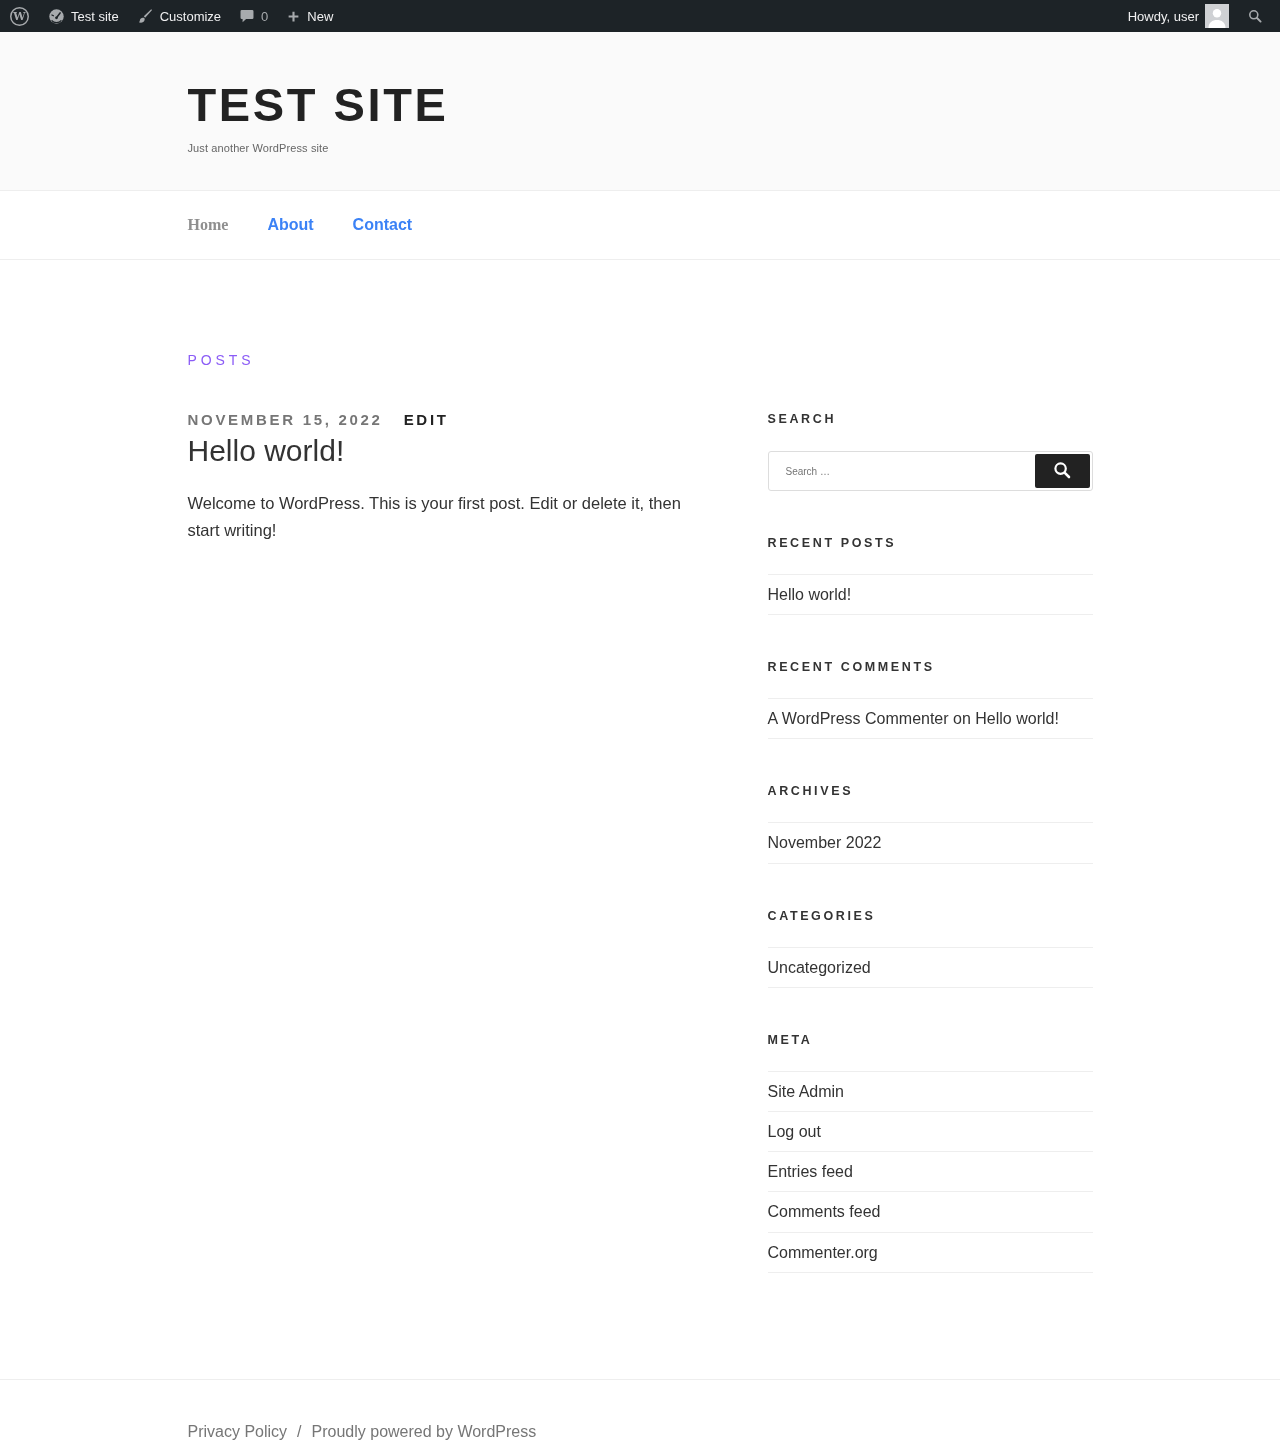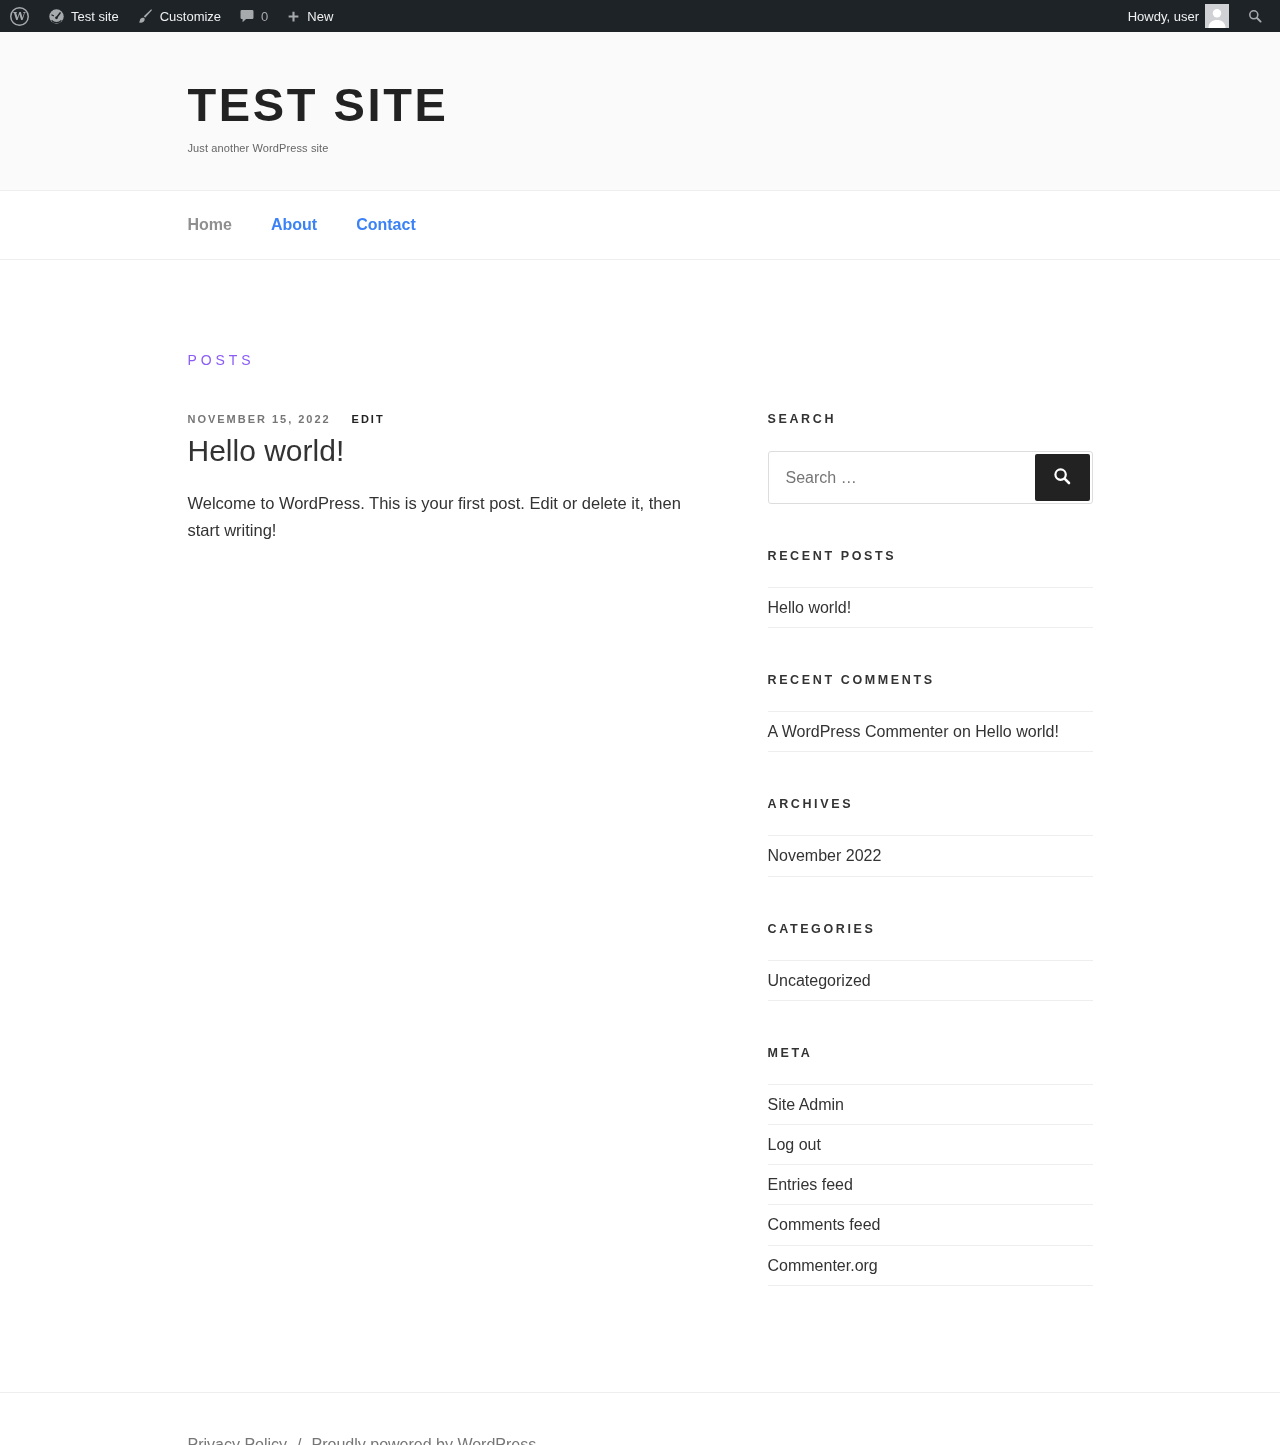--- a/index.html
+++ b/index.html
@@ -75,42 +75,42 @@
   .nav-inner { display: flex; }
   .nav-link {
     display: block;
     padding: 24px 0;
     margin-right: 39px;
     font-size: 16px;
     font-weight: 700;
     color: #3b82f6;
     line-height: 20px;
   }
-  .nav-link.current { color: #8f8f8f; font-weight: 600; }
+  .nav-link.current { color: #8f8f8f; font-weight: 600; font-family: Liberation Serif, serif; }
 
   
   .site-main { padding-top: 92px; }
   .page-title {
     margin: 0 0 45px;
     font-size: 14px;
     font-weight: 400;
     letter-spacing: 0.28em;
     color: #8b5cf6;
   }
   .columns {
     display: flex;
     justify-content: space-between;
     margin-bottom: 60px;
   }
   .content-col { width: 505px; }
   .sidebar-col { width: 325px; }
 
   
   .entry-meta {
-    font-size: 11px;
+    font-size: 15px;
     font-weight: 800;
     letter-spacing: 0.18em;
     display: flex;
     gap: 13px;
     line-height: 13px;
   }
   .entry-date { color: #767676; }
   .edit-link { color: #222; padding-left: 8px; }
   .entry-title {
     margin: 6px 0 20px;
@@ -133,26 +133,26 @@
     font-size: 12.5px;
     font-weight: 700;
     letter-spacing: 0.21em;
     color: #333;
     line-height: 13px;
   }
   .widget.search .widget-title { margin-bottom: 25px; }
   .search-form { position: relative; }
   .search-input {
     width: 100%;
-    height: 53px;
+    height: 40px;
     border: 1px solid #ddd;
     border-radius: 3px;
     background: #fff;
     padding: 0 66px 0 17px;
-    font-size: 16px;
+    font-size: 10px;
     color: #444;
     font-family: "Liberation Sans", sans-serif;
     outline: none;
   }
   .search-input::placeholder { color: #757575; opacity: 1; }
   .search-submit {
     position: absolute;
     top: 3px; right: 3px; bottom: 3px;
     width: 55px;
     background: #222;

